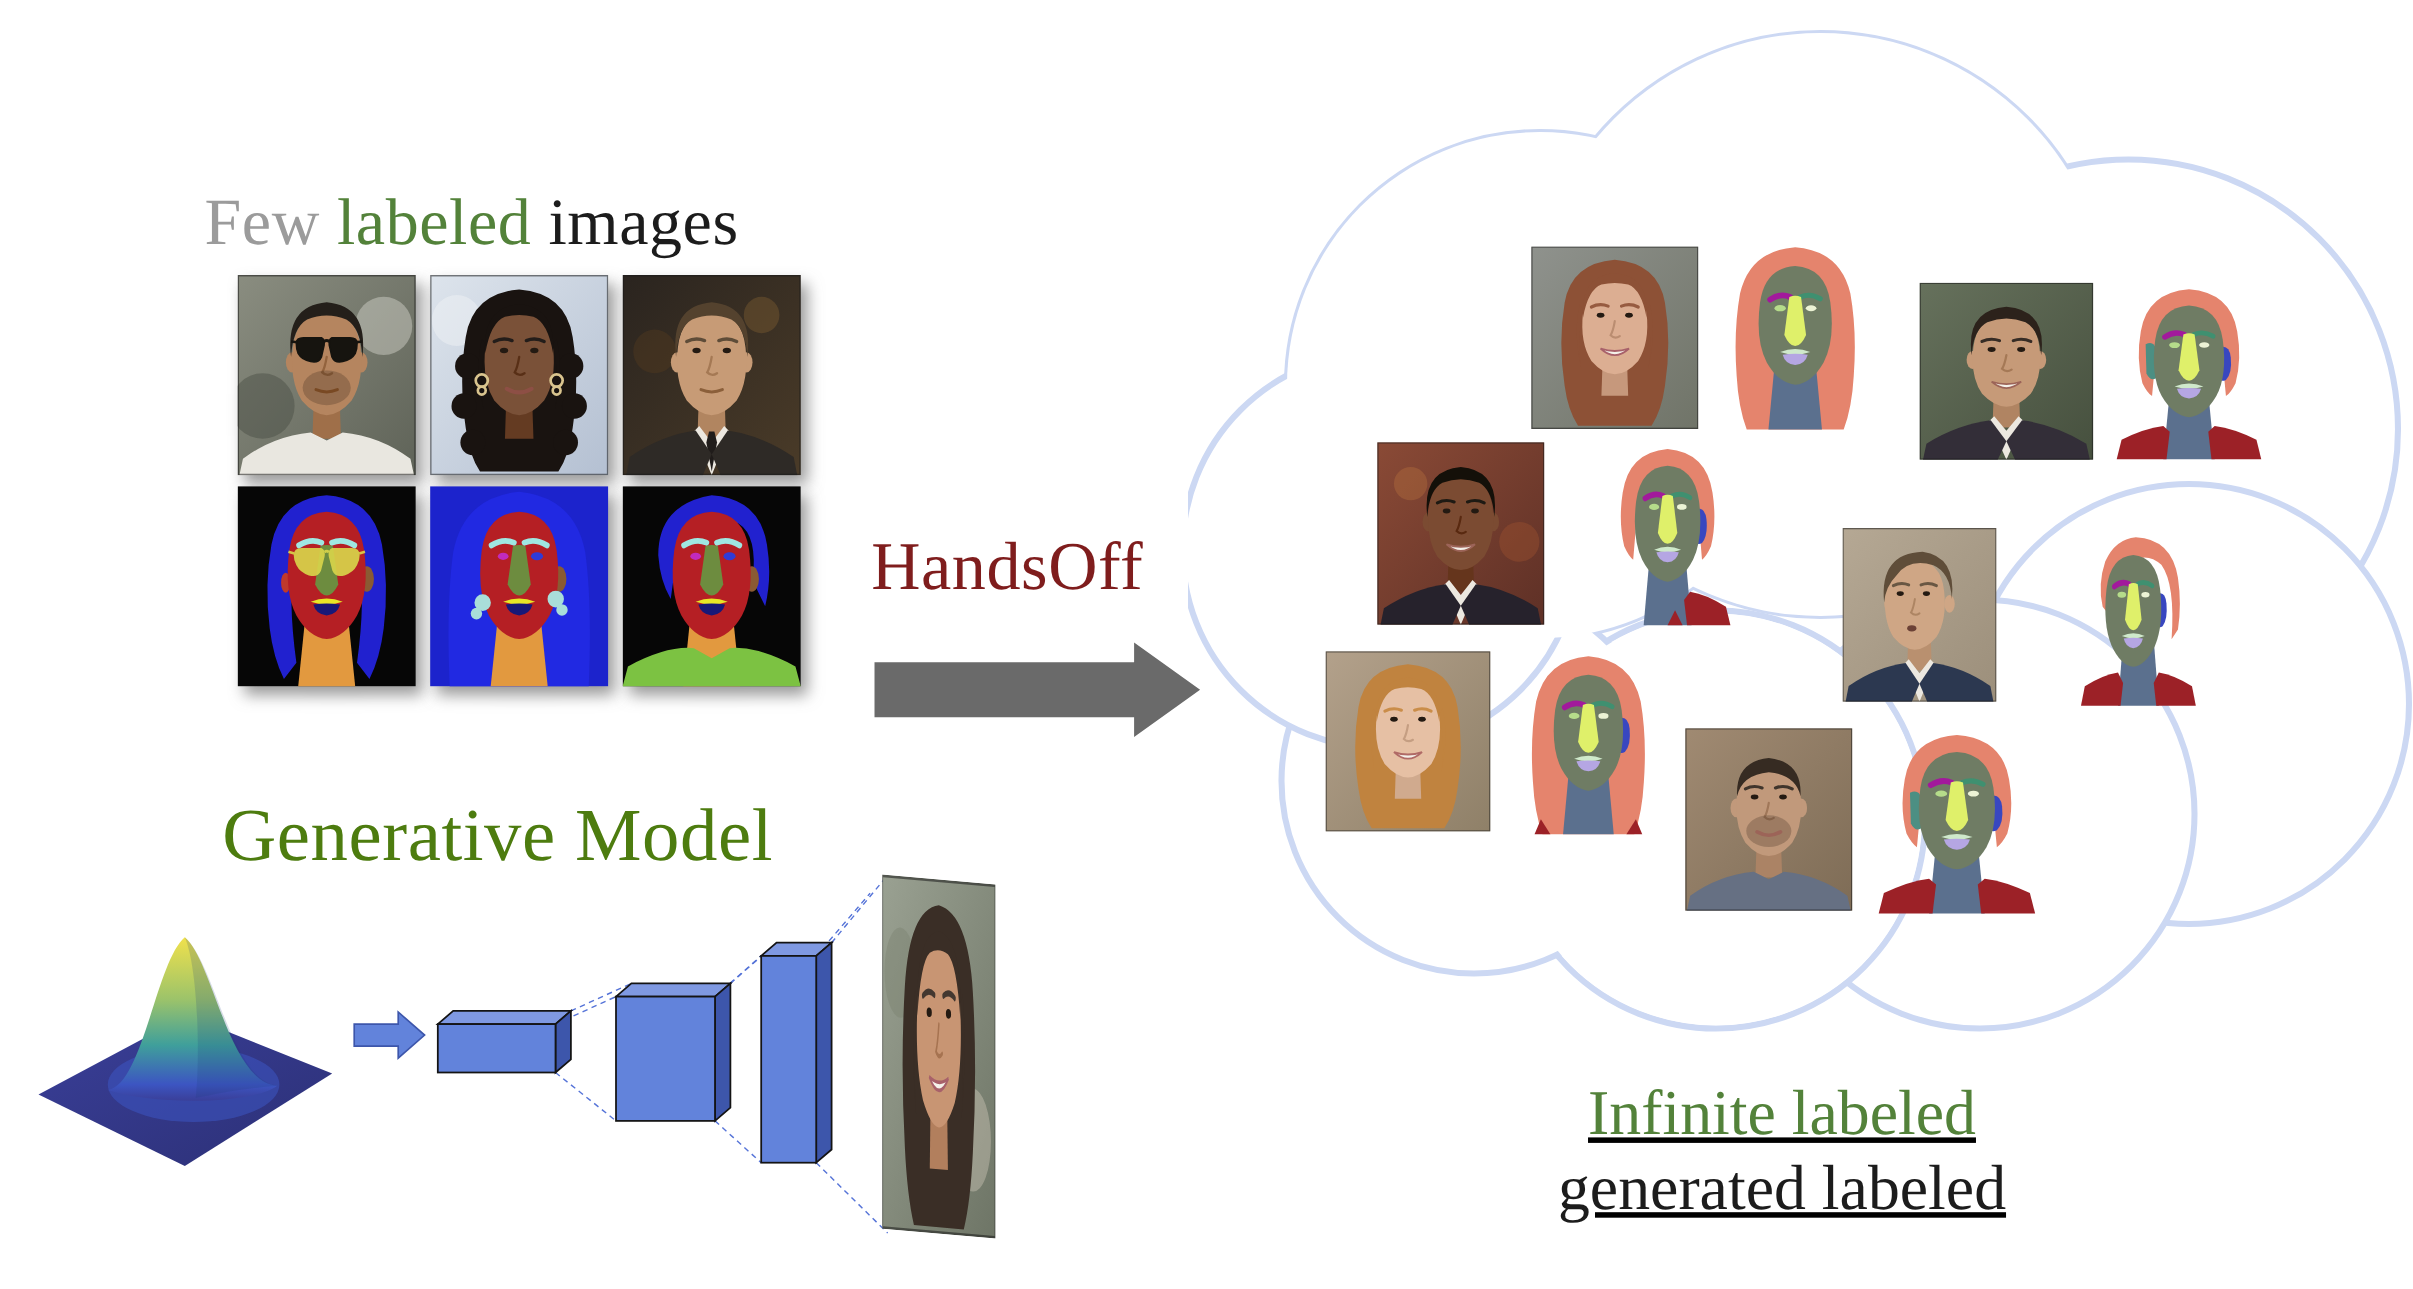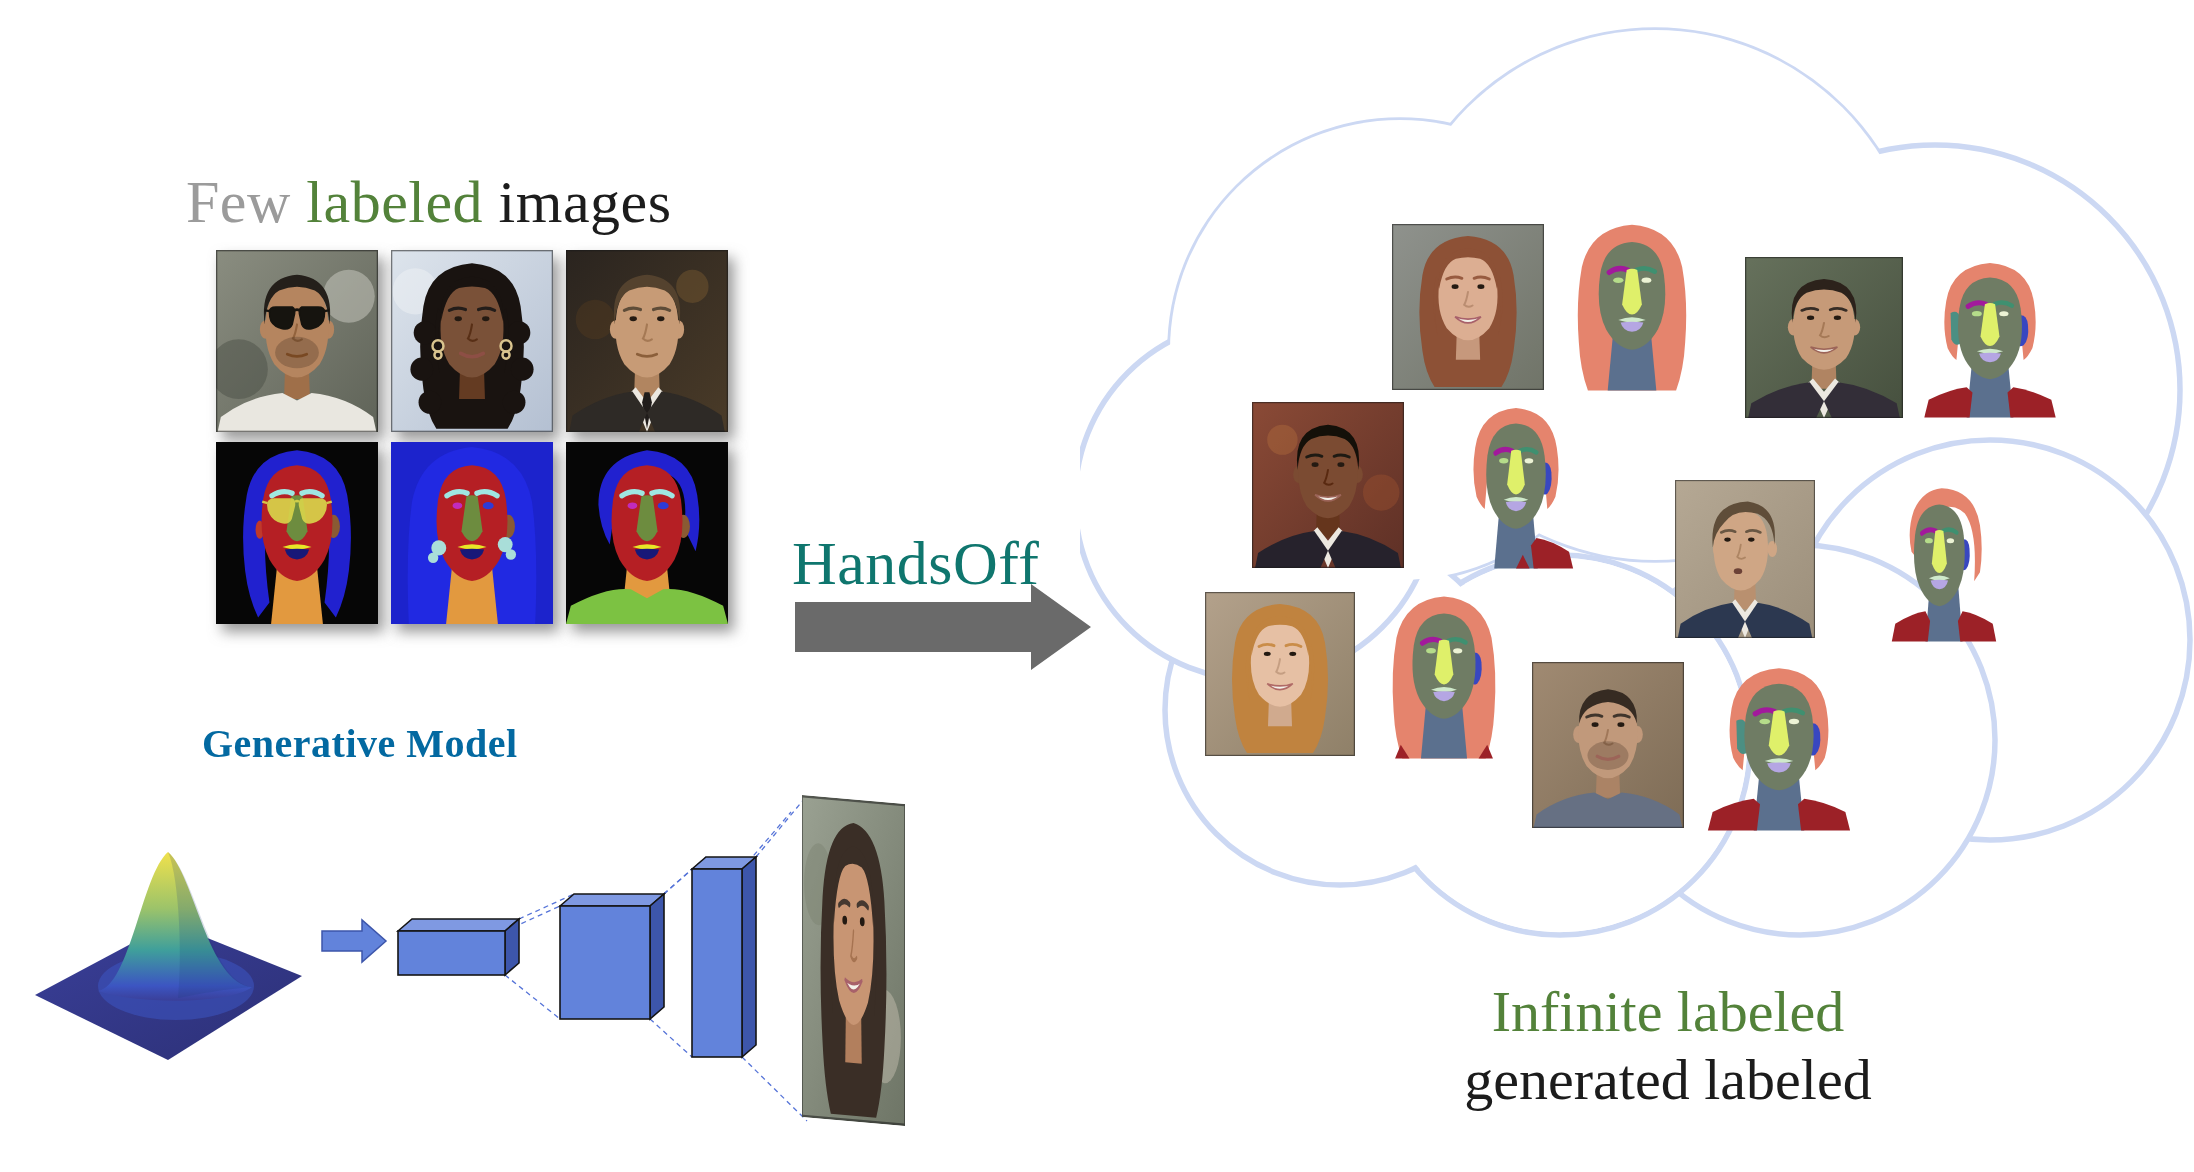--- a/index.html
+++ b/index.html
@@ -2,21 +2,21 @@
 <html><head>
 <meta charset="utf-8">
 <style>
   html,body{margin:0;padding:0;background:#ffffff;}
   #canvas{position:relative;width:2194px;height:1172px;background:#ffffff;overflow:hidden;
           font-family:"Liberation Serif","DejaVu Serif",serif;}
   .fig-label{position:absolute;white-space:nowrap;letter-spacing:.5px;}
   .tile{position:absolute;filter:drop-shadow(6px 8px 7px rgba(70,70,70,.55));}
   .tile svg,.flat svg{display:block;}
   .flat{position:absolute;}
-  #caption{position:absolute;left:1348px;top:978px;width:640px;text-align:center;line-height:1.18;}
+  #caption{position:absolute;left:1300px;top:978px;width:640px;text-align:center;line-height:1.18;text-decoration:underline;}
   #caption div{white-space:nowrap;}
 </style>
 </head>
 <body>
 
 <div id="canvas">
 
   <div class="fig-label" style="left:186px;top:168px;font-size:60px;">
     <span id="w1" style="color: rgb(155, 155, 155);">Few</span><span> </span><span id="w2" style="color: rgb(83, 130, 58);">labeled</span><span> </span><span id="w3" style="color: rgb(28, 28, 28);">images</span>
   </div>
@@ -184,26 +184,26 @@
           <ellipse cx="41" cy="38.5" rx="3" ry="2" fill="#c12bbd"></ellipse>
           <ellipse cx="60" cy="38.5" rx="3.4" ry="2.2" fill="#2f3bd7"></ellipse>
           <path d="M46.5,33 Q50,31.5 53.5,33 L56.5,54 Q53.5,60 50,60 Q46.5,60 43.5,54Z" fill="#6d8c3f"></path>
           <path d="M41,63.5 Q50,60 59,63.5 Q50,66.5 41,63.5Z" fill="#e8e626"></path>
         <path d="M42.5,65 Q50,64 57.5,65 Q56,70.5 50,71 Q44,70.5 42.5,65Z" fill="#181878"></path>
           <path d="M0,110 L3,99 Q25,87.5 40,89 L50,94.5 L60,89 Q75,87.5 97,99 L100,110Z" fill="#7cc242"></path>
         </svg>
       </div>
     </div>
 
-  <div class="fig-label" style="left: 792px; top: 528px; font-size: 62px; color: #0f766e;">HandsOff</div>
+  <div class="fig-label" style="left: 792px; top: 480px; font-size: 62px; color: #7f1d1d;">HandsOff</div>
   <svg class="flat" style="left:793px;top:582px;" width="300" height="92" viewBox="0 0 300 92">
     <path id="grayArrow" d="M2,20 L238,20 L238,2 L298,45 L238,88 L238,70 L2,70 Z" fill="#6a6a6a"></path>
   </svg>
 
-  <div class="fig-label" style="left: 202px; top: 720px; font-size: 40px; color: #0369a1; font-weight: bold;" id="gmLabel">Generative Model</div>
+  <div class="fig-label" style="left: 202px; top: 720px; font-size: 68px; color: #4d7c0f;" id="gmLabel">Generative Model</div>
 
   <svg class="flat" style="left:30px;top:790px;" width="980" height="378" viewBox="0 0 980 378" id="genSVG">
       <defs>
     <linearGradient id="bellG" x1="0" y1="0" x2="0" y2="1">
       <stop offset="0" stop-color="#f0e14c"></stop>
           <stop offset="0.38" stop-color="#9cc36a"></stop>
       <stop offset="0.66" stop-color="#3f9f9b"></stop>
           <stop offset="0.9" stop-color="#3c55c2"></stop>
       <stop offset="1" stop-color="#3a3f99"></stop>
         </linearGradient>

